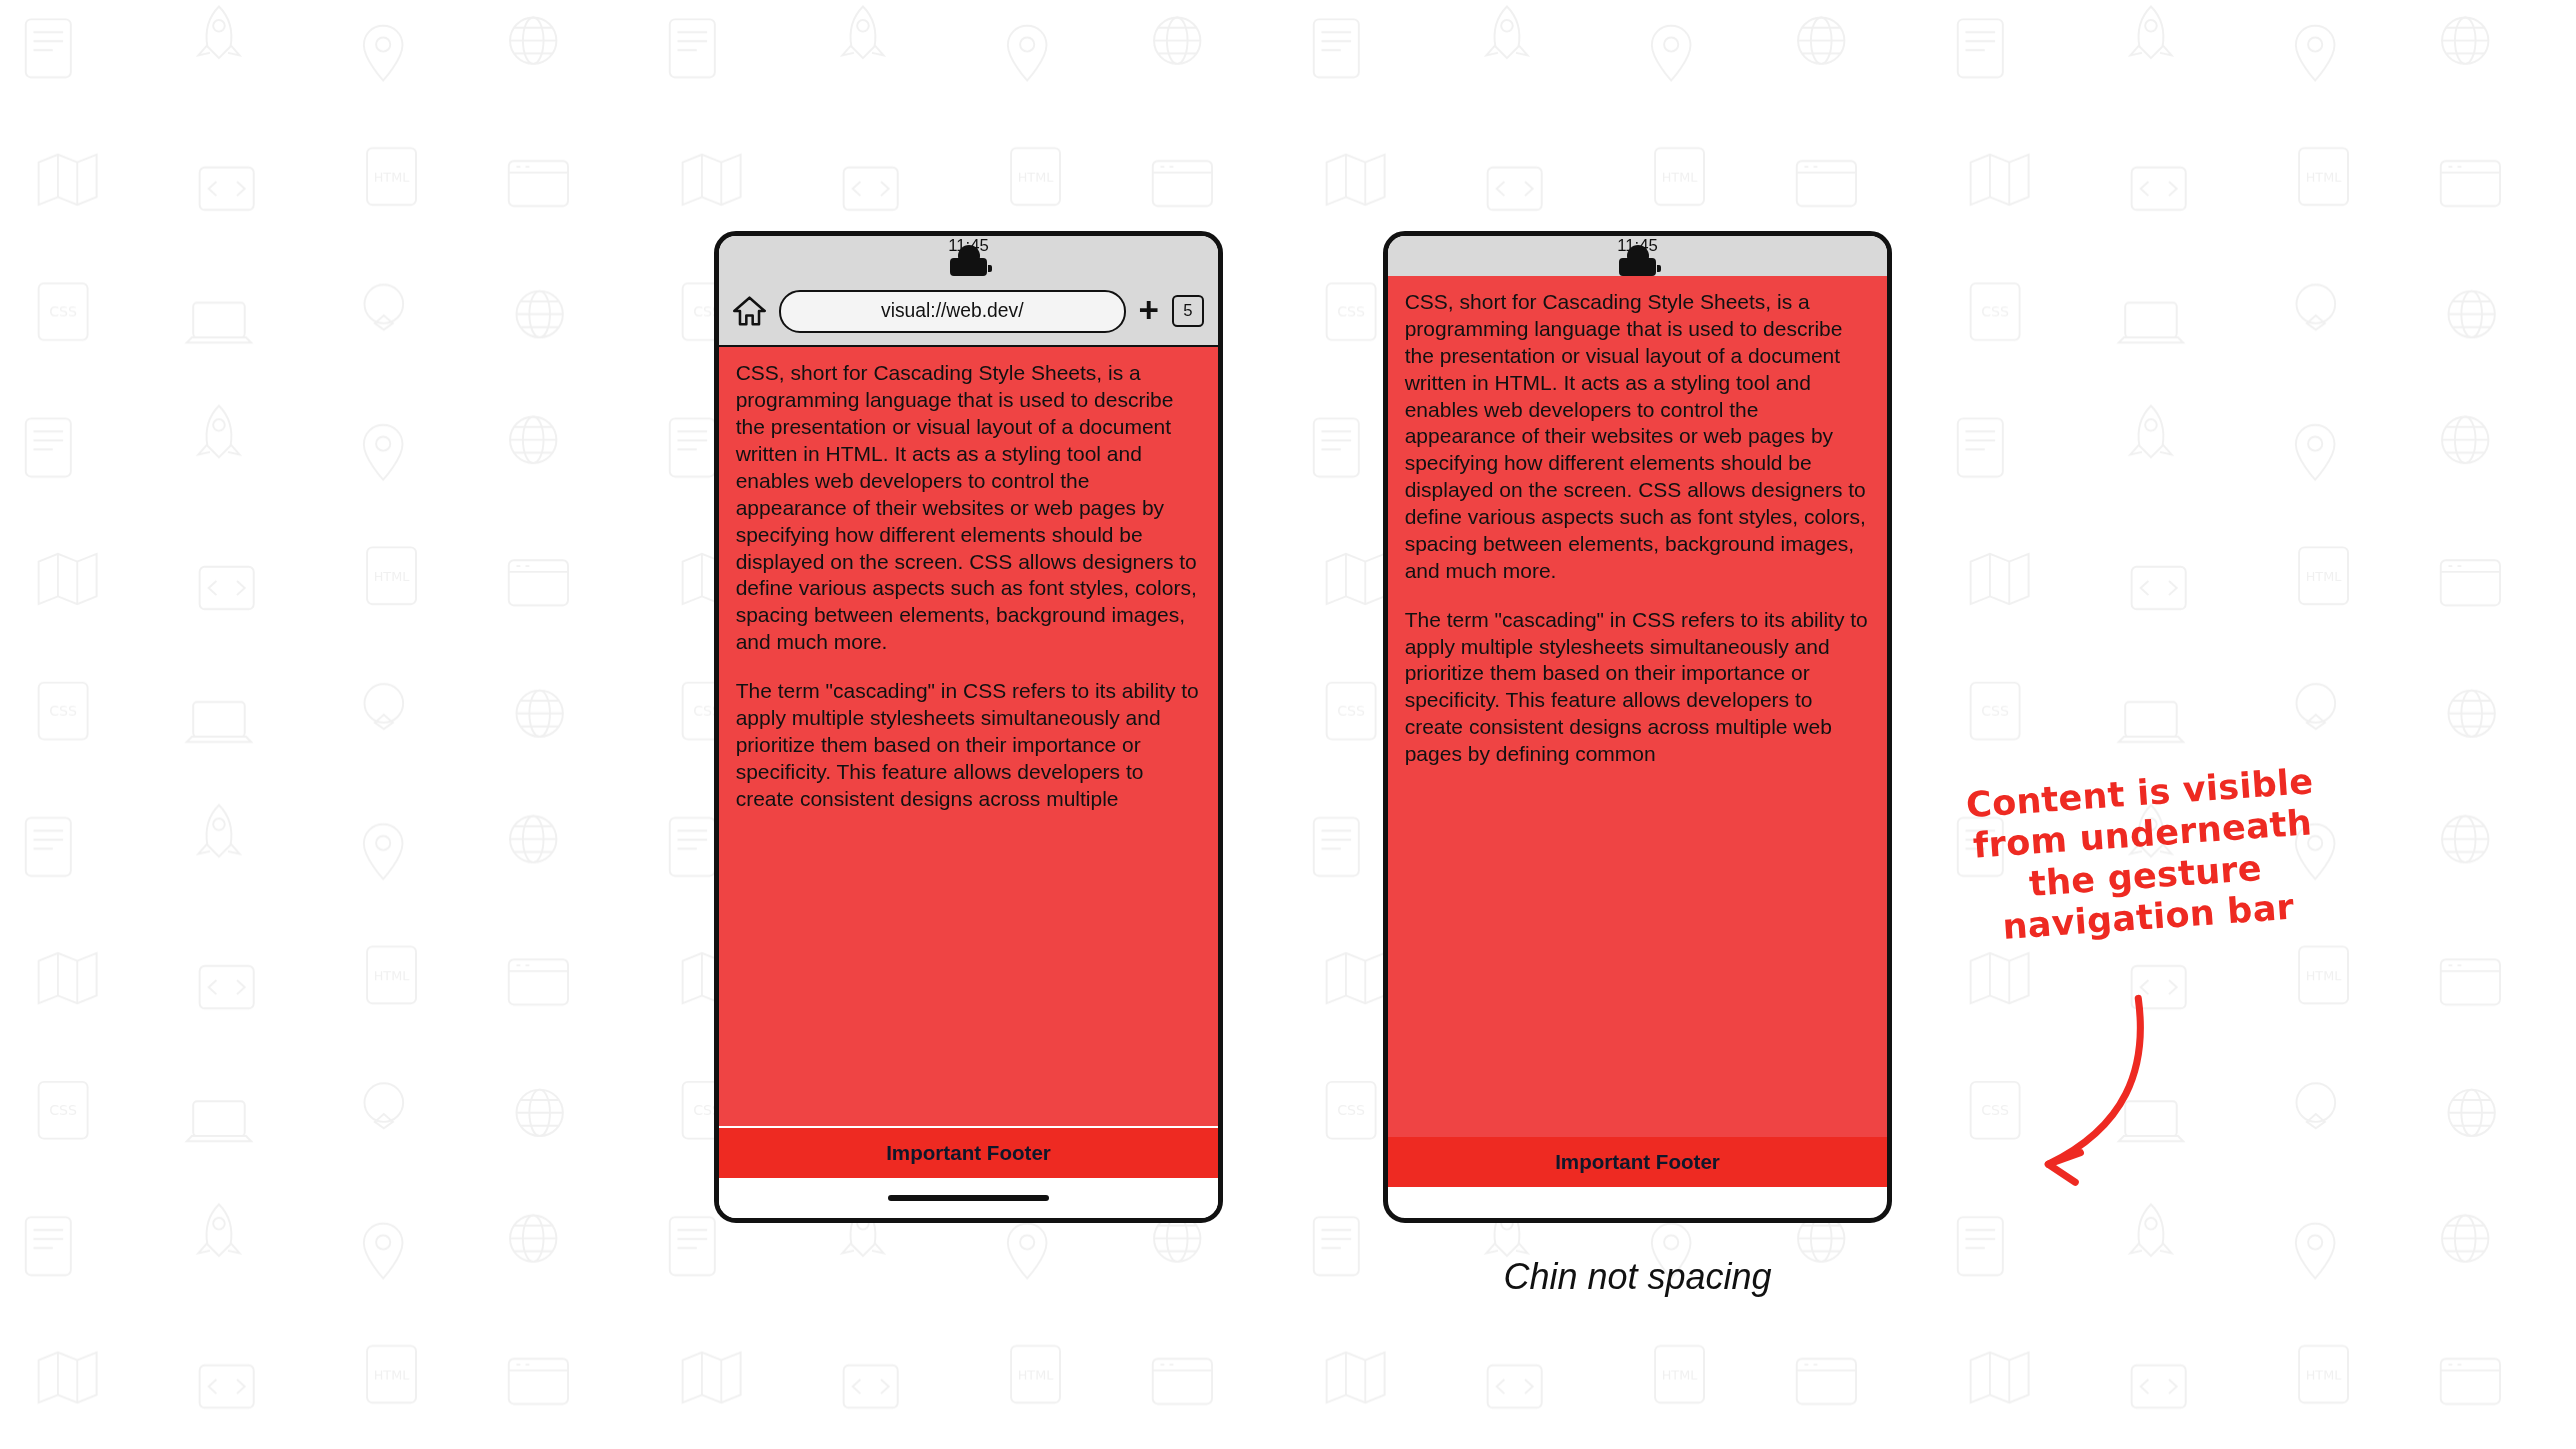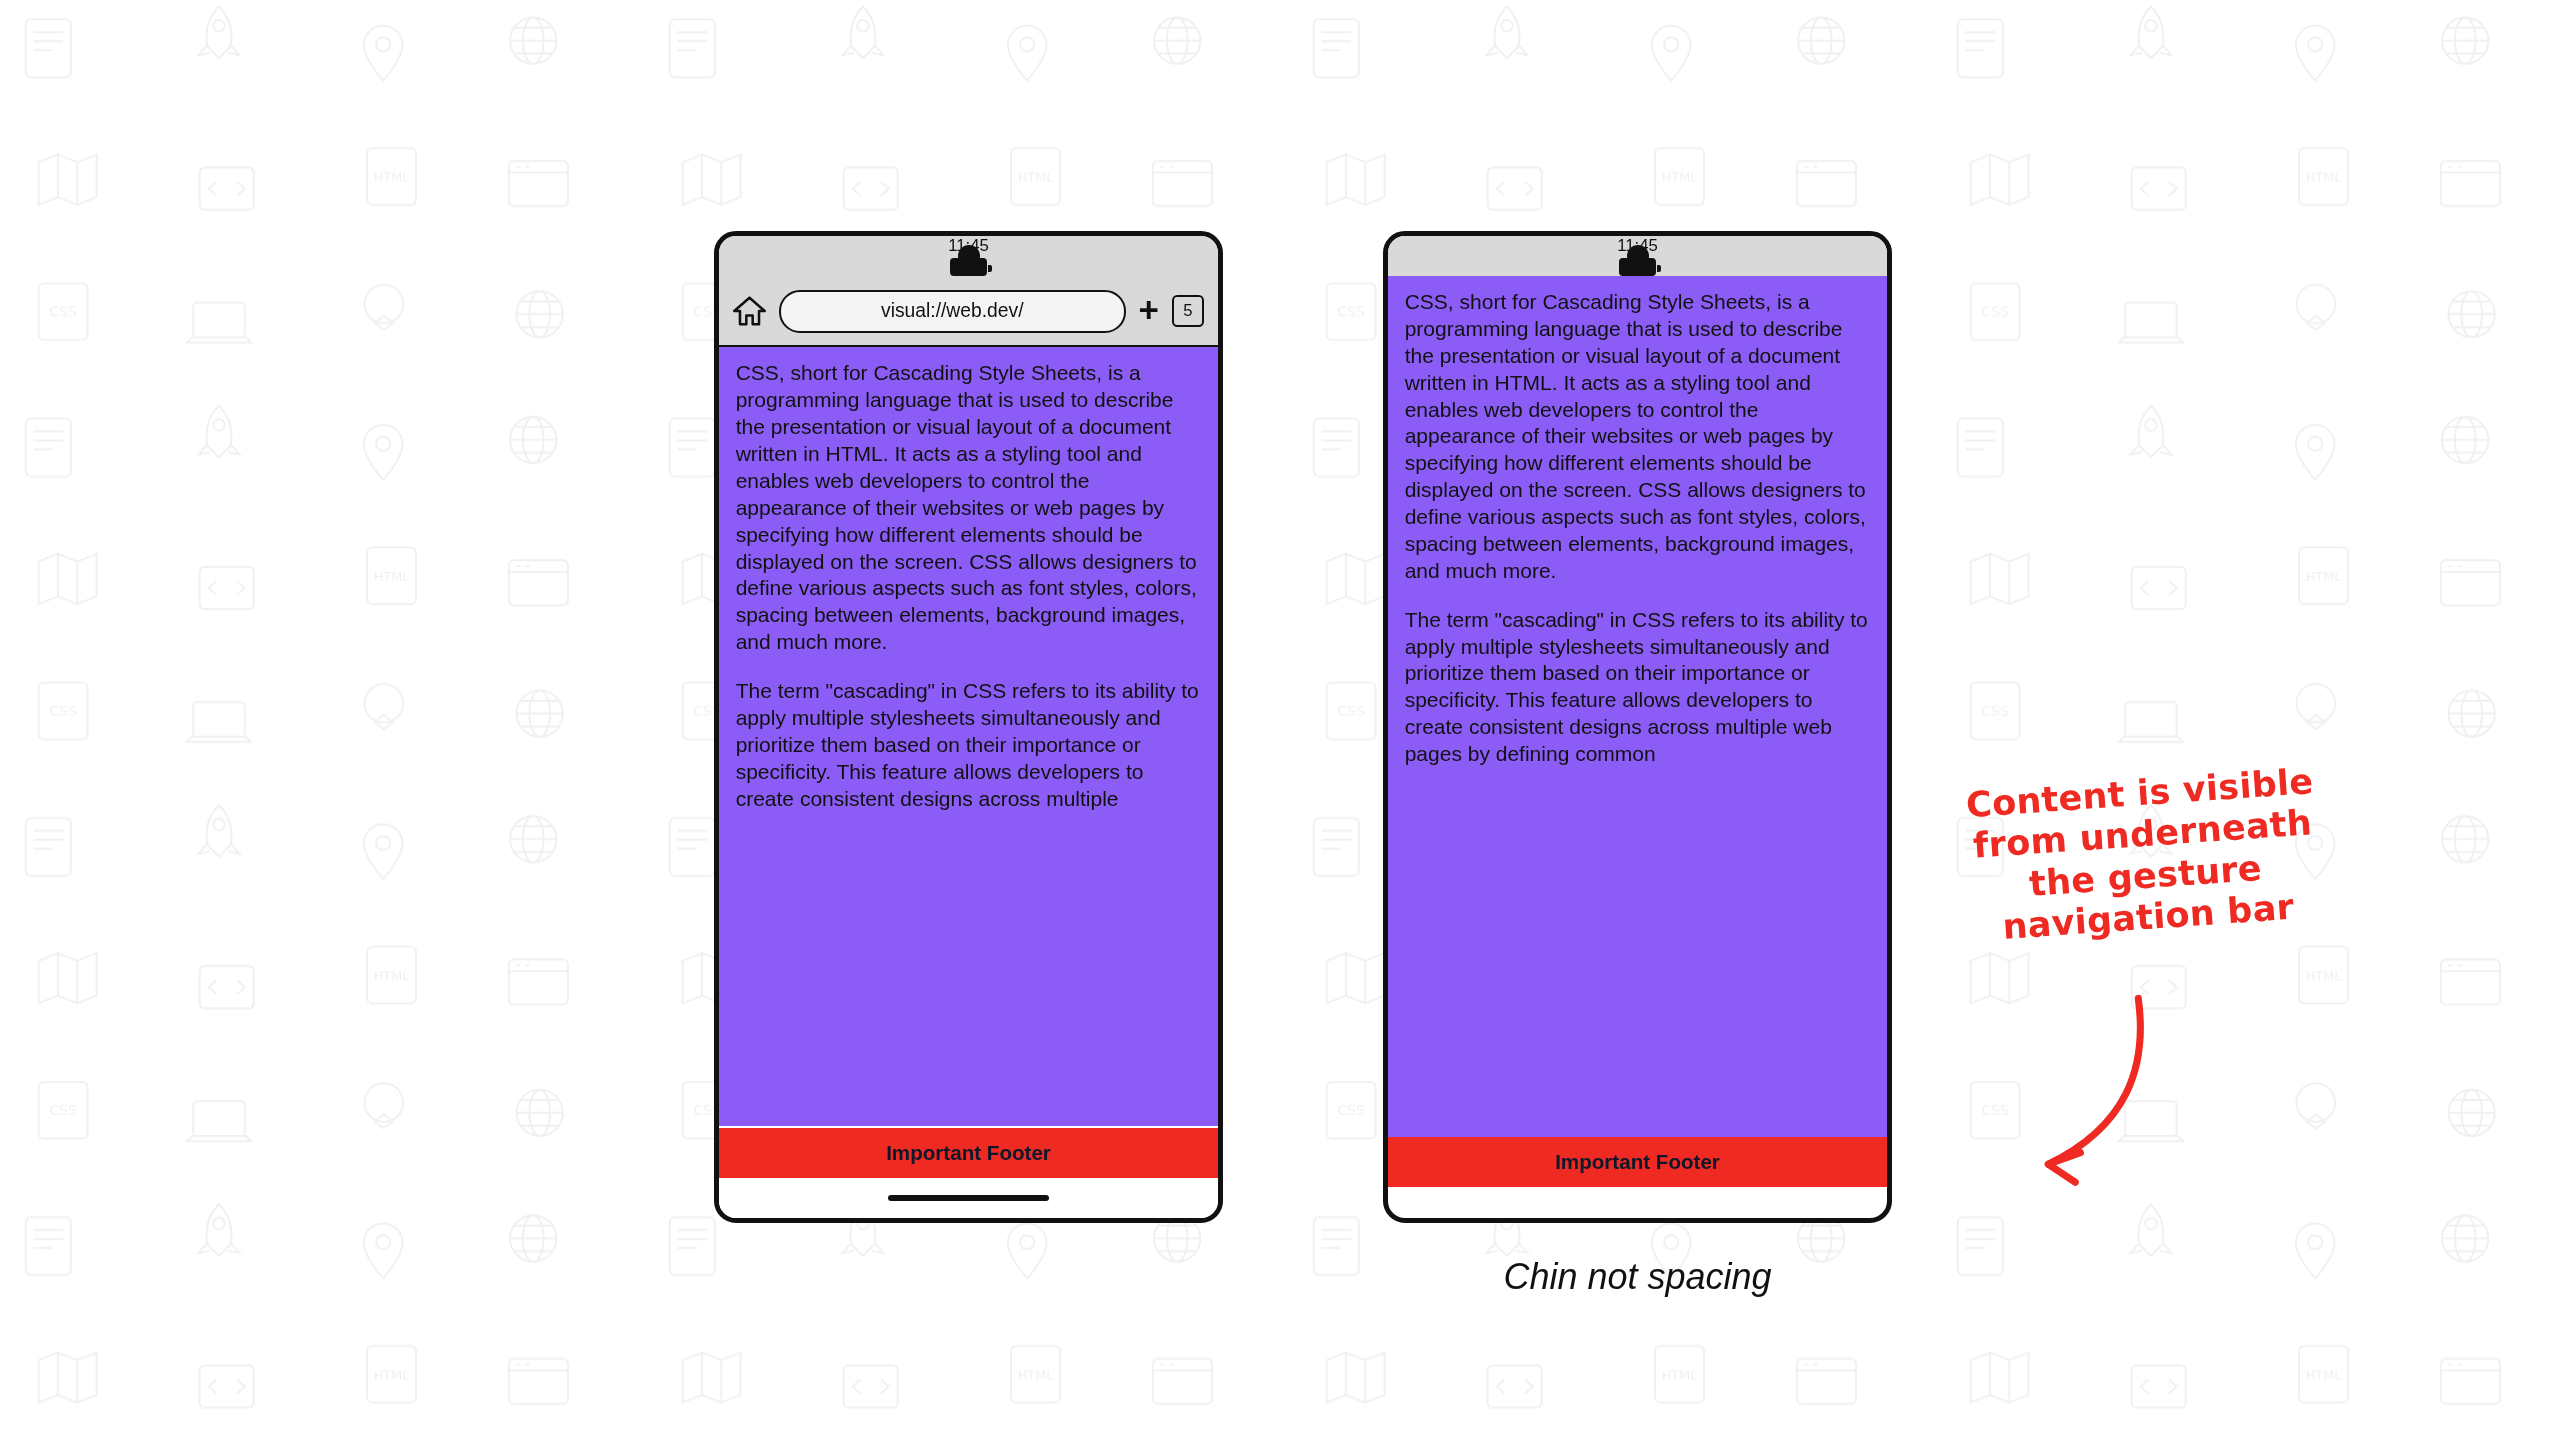--- a/index.html
+++ b/index.html
@@ -132,21 +132,21 @@
     align-items: center;
     justify-content: center;
     font-size: 16.7px;
     color: #111;
     box-sizing: border-box;
   }
 
   
   .page-viewport {
     position: relative;
-    background: #8b5cf6;
+    background: #ef4444;
     overflow: hidden;
   }
   #viewport-left  { height: 779px; border-top: 2.6px solid #111; margin-top: -2.6px; }
   #viewport-right { height: 884px; }
 
   .article {
     padding: 13px 16.7px 0 16.7px;
     font-size: 21px;
     line-height: 1.28;
     color: #111;

